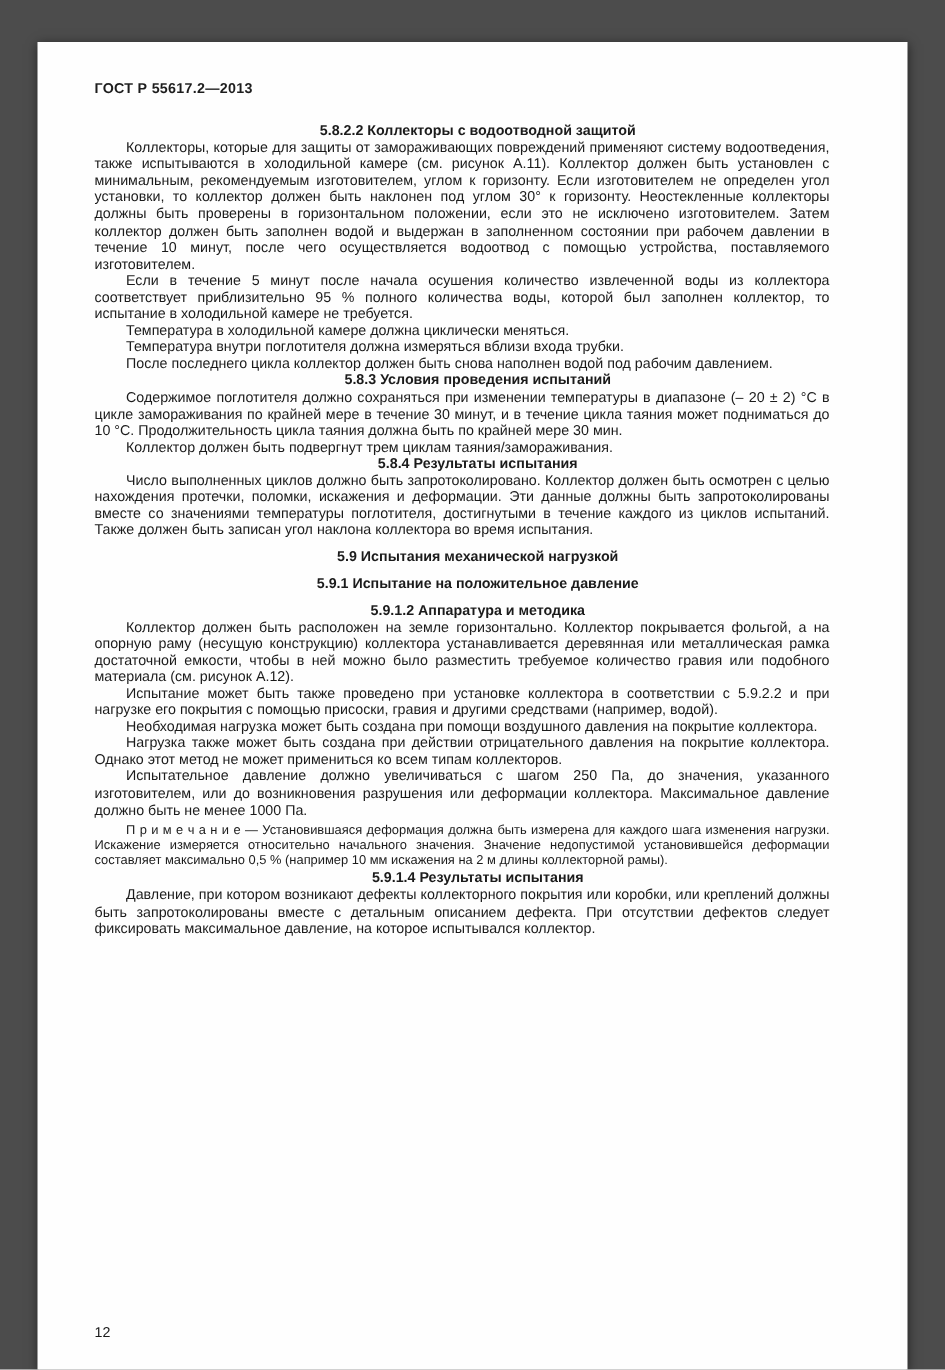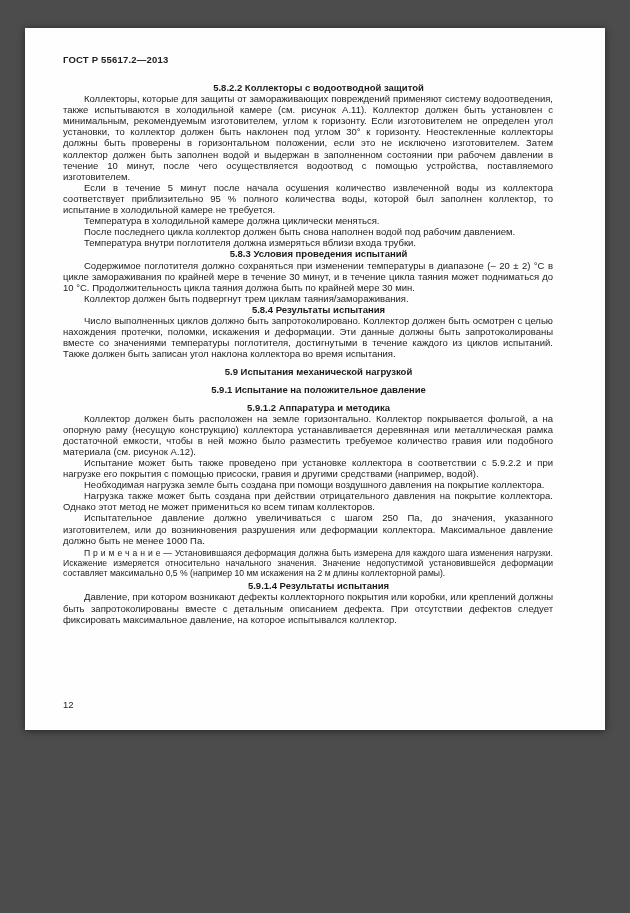--- a/index.html
+++ b/index.html
@@ -6,21 +6,21 @@
   html,body { width:630px; height:913px; }
   body {
     background:#4c4c4c;
     font-family:"Liberation Sans", sans-serif;
     position:relative;
     overflow:hidden;
   }
   .page {
     position:absolute;
     left:25px; top:28px;
-    width:580px; height:702px;
+    width:580px; height:886px;
     background:#fefefe;
     box-shadow:0 1px 7px rgba(0,0,0,0.55);
     padding:26px 52px 0 38px;
     overflow:hidden;
   }
   .doc-header {
     font-size:9.5px;
     font-weight:bold;
     color:#1d1d1d;
     letter-spacing:0.2px;
@@ -55,33 +55,33 @@
 <body>
 
 <div class="page">
   <div class="doc-header">ГОСТ Р 55617.2—2013</div>
 
   <div class="doc-body" id="doc-body">
       <h3 class="block heading">5.8.2.2 Коллекторы с водоотводной защитой</h3>
       <p class="block para">Коллекторы, которые для защиты от замораживающих повреждений применяют  систему водоотведения, также испытываются в холодильной камере (см. рисунок А.11). Коллектор должен быть установлен с минимальным, рекомендуемым изготовителем, углом к горизонту. Если изготовителем не определен угол установки, то коллектор должен быть наклонен под углом 30° к горизонту. Неостекленные коллекторы должны быть проверены в горизонтальном положении, если это не исключено изготовителем. Затем коллектор должен быть заполнен водой и выдержан в заполненном состоянии при рабочем давлении в течение 10 минут, после чего осуществляется водоотвод с помощью устройства, поставляемого изготовителем.</p>
       <p class="block para">Если в течение 5 минут после начала осушения количество извлеченной воды из коллектора соответствует приблизительно 95 % полного количества воды, которой был заполнен коллектор, то испытание в холодильной камере не требуется.</p>
       <p class="block para">Температура в холодильной камере должна циклически меняться.</p>
+      <p class="block para">Температура внутри поглотителя должна измеряться вблизи входа трубки.</p>
       <p class="block para">После последнего цикла коллектор должен быть снова наполнен водой под рабочим давлением.</p>
-      <p class="block para">Температура внутри поглотителя должна измеряться вблизи входа трубки.</p>
       <h3 class="block heading">5.8.3 Условия проведения испытаний</h3>
       <p class="block para">Содержимое поглотителя должно сохраняться при изменении температуры в диапазоне (– 20 ± 2) °С в цикле замораживания по крайней мере в течение 30 минут, и в течение цикла таяния может подниматься до 10 °С. Продолжительность цикла таяния должна быть по крайней мере 30 мин.</p>
       <p class="block para">Коллектор должен быть подвергнут трем циклам таяния/замораживания.</p>
       <h3 class="block heading">5.8.4 Результаты испытания</h3>
       <p class="block para">Число выполненных циклов должно быть запротоколировано. Коллектор должен быть осмотрен с целью нахождения протечки, поломки, искажения и деформации. Эти данные должны быть запротоколированы вместе со значениями температуры поглотителя, достигнутыми в течение каждого из циклов испытаний. Также должен быть записан угол наклона коллектора во время испытания.</p>
       <h3 class="block section-heading">5.9 Испытания механической нагрузкой</h3>
       <h3 class="block section-heading">5.9.1 Испытание на положительное давление</h3>
       <h3 class="block heading">5.9.1.2 Аппаратура и методика</h3>
       <p class="block para">Коллектор должен быть расположен на земле горизонтально. Коллектор покрывается фольгой, а на опорную раму (несущую конструкцию) коллектора устанавливается деревянная или металлическая рамка достаточной емкости, чтобы в ней можно было разместить требуемое количество гравия или подобного материала (см. рисунок А.12).</p>
       <p class="block para">Испытание может быть также проведено при установке коллектора в соответствии с 5.9.2.2 и при нагрузке его покрытия с помощью присоски, гравия и другими средствами (например, водой).</p>
-      <p class="block para">Необходимая нагрузка земле быть создана при помощи воздушного давления на покрытие коллектора.</p>
+      <p class="block para">Необходимая нагрузка может быть создана при помощи воздушного давления на покрытие коллектора.</p>
       <p class="block para">Нагрузка также может быть создана при действии отрицательного давления на покрытие коллектора. Однако этот метод не может примениться ко всем типам коллекторов.</p>
       <p class="block para">Испытательное давление должно увеличиваться с шагом 250 Па, до значения, указанного изготовителем, или до возникновения разрушения или деформации коллектора. Максимальное давление должно быть не менее 1000 Па.</p>
       <p class="block note">П р и м е ч а н и е — Установившаяся деформация должна быть измерена для каждого шага изменения нагрузки. Искажение измеряется относительно начального значения. Значение недопустимой установившейся деформации составляет  максимально 0,5 % (например 10 мм искажения на 2 м длины коллекторной рамы).</p>
       <h3 class="block heading">5.9.1.4 Результаты испытания</h3>
       <p class="block para">Давление, при котором возникают дефекты коллекторного покрытия или коробки, или креплений должны быть запротоколированы вместе с детальным описанием дефекта. При отсутствии дефектов следует фиксировать максимальное давление, на которое испытывался коллектор.</p>
     </div>
 
   <div class="page-number">12</div>
 </div>
 

